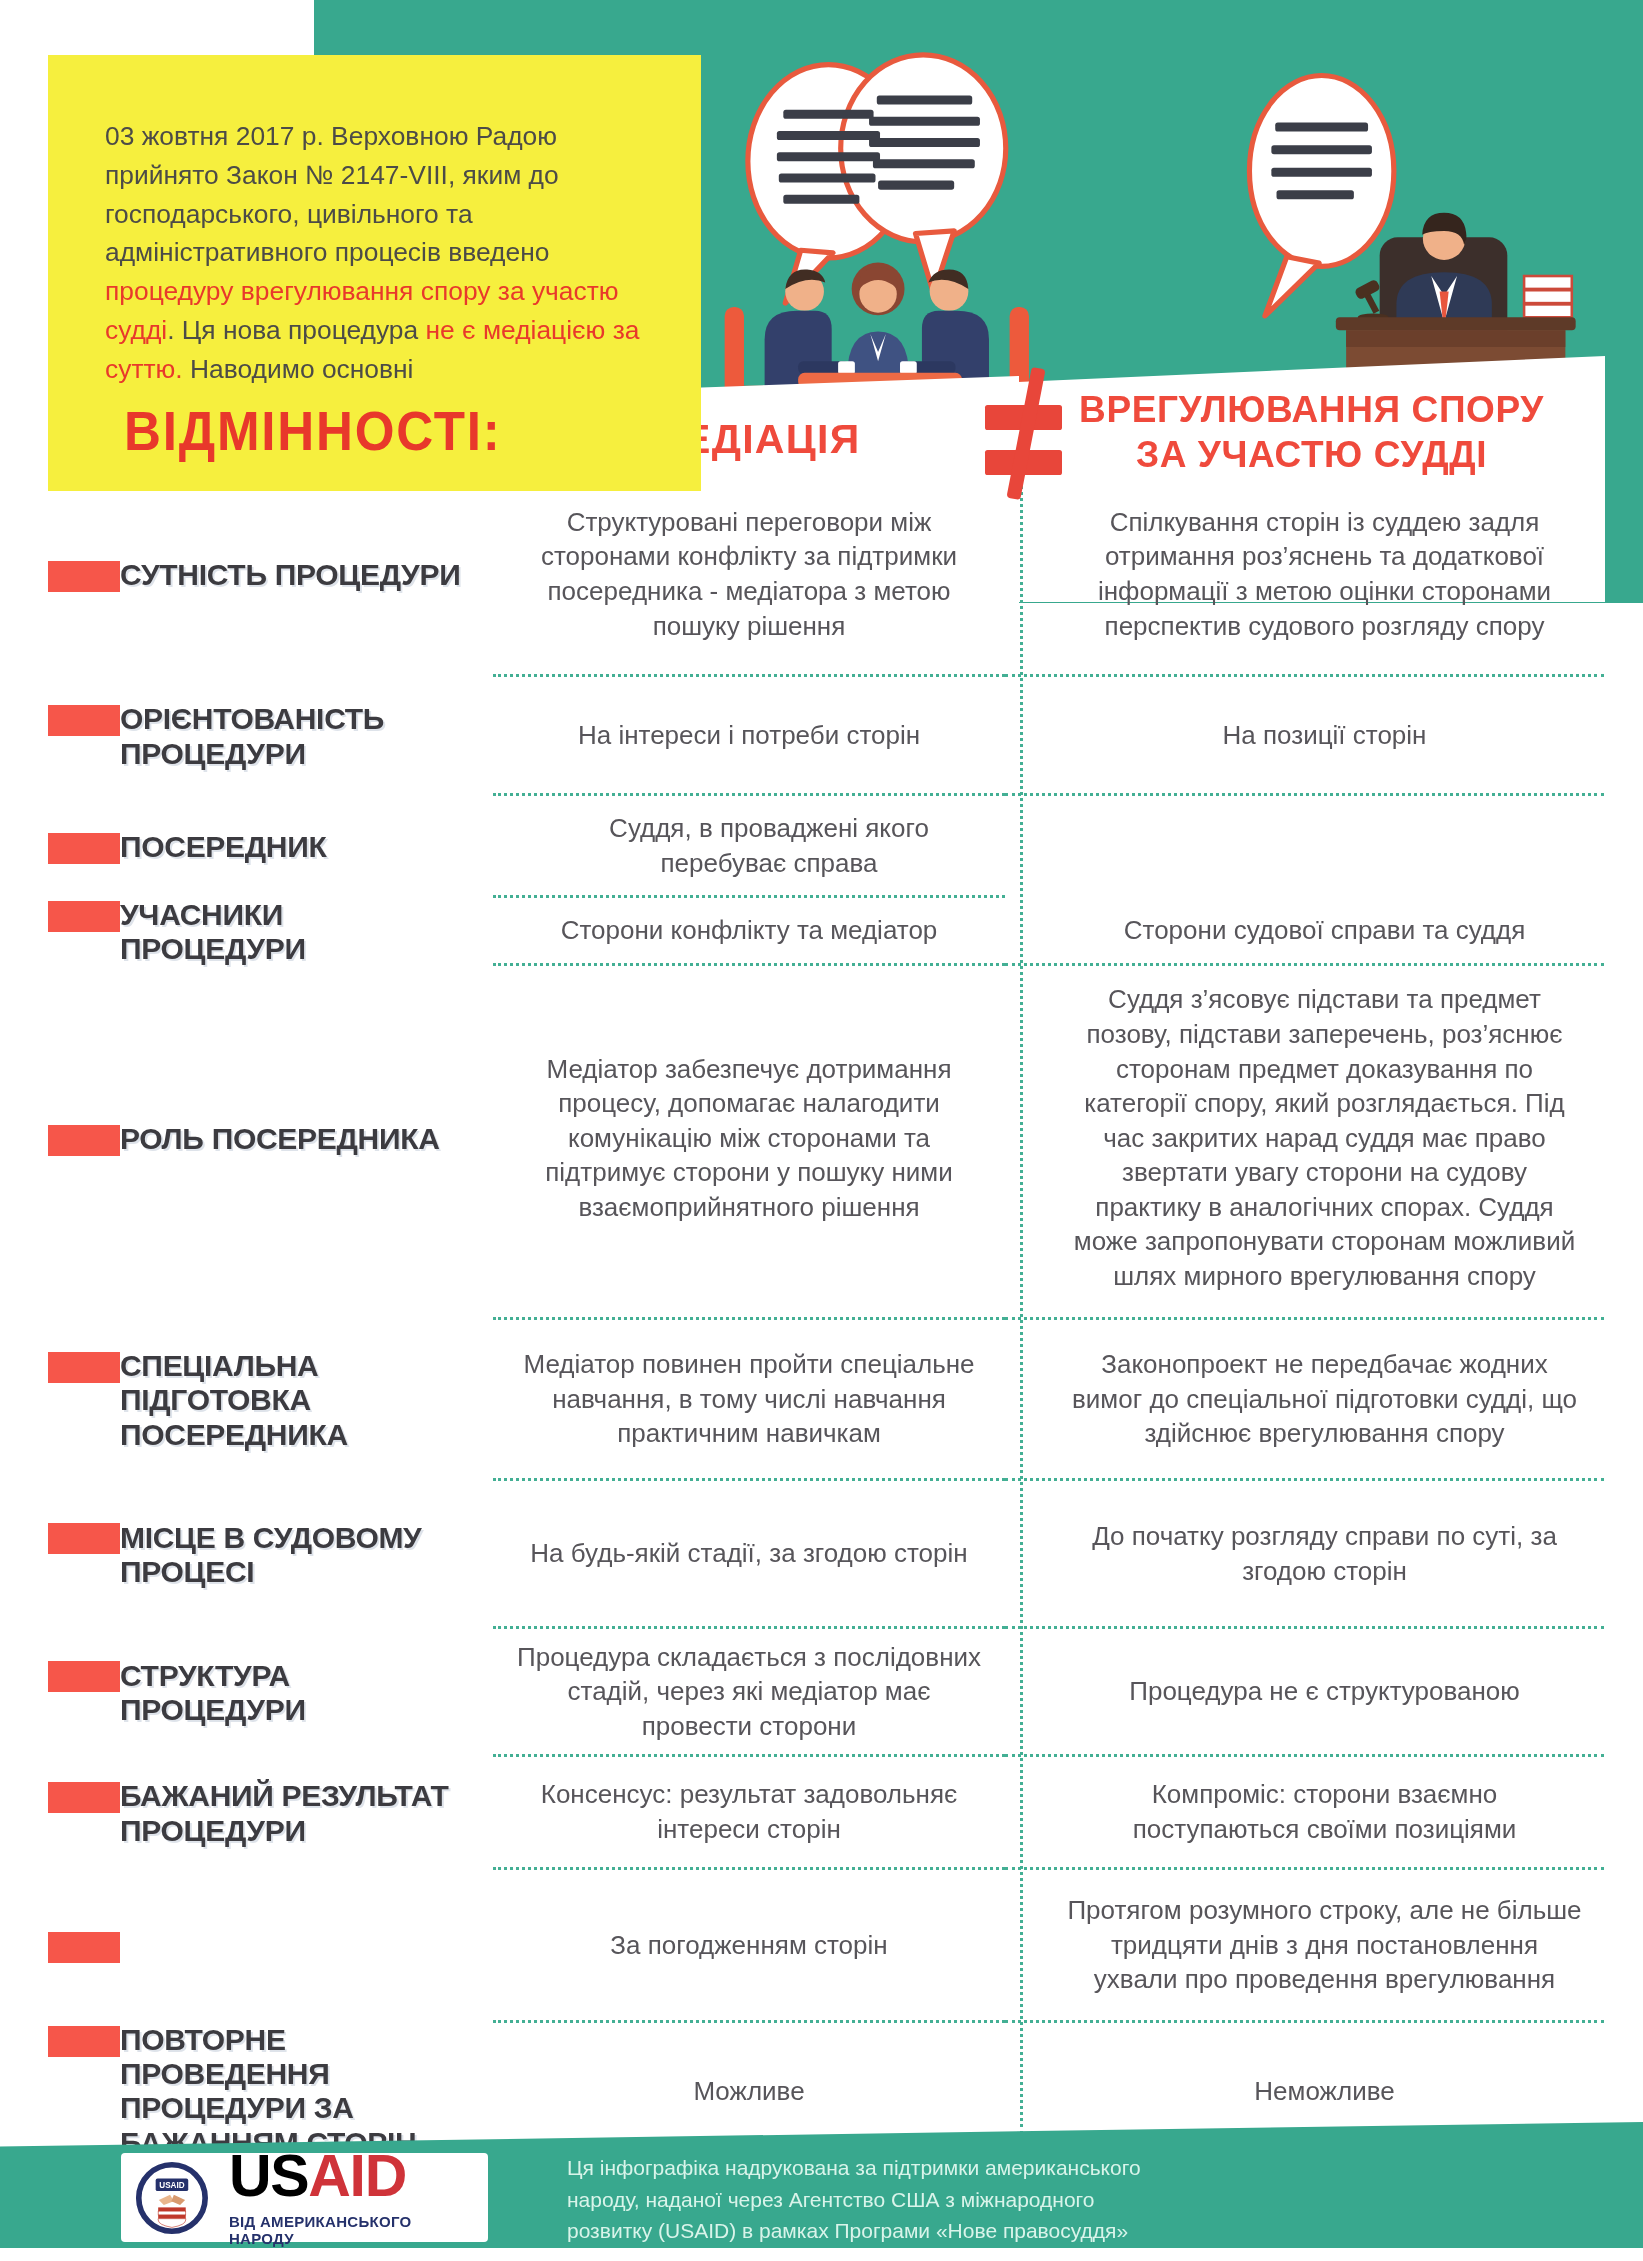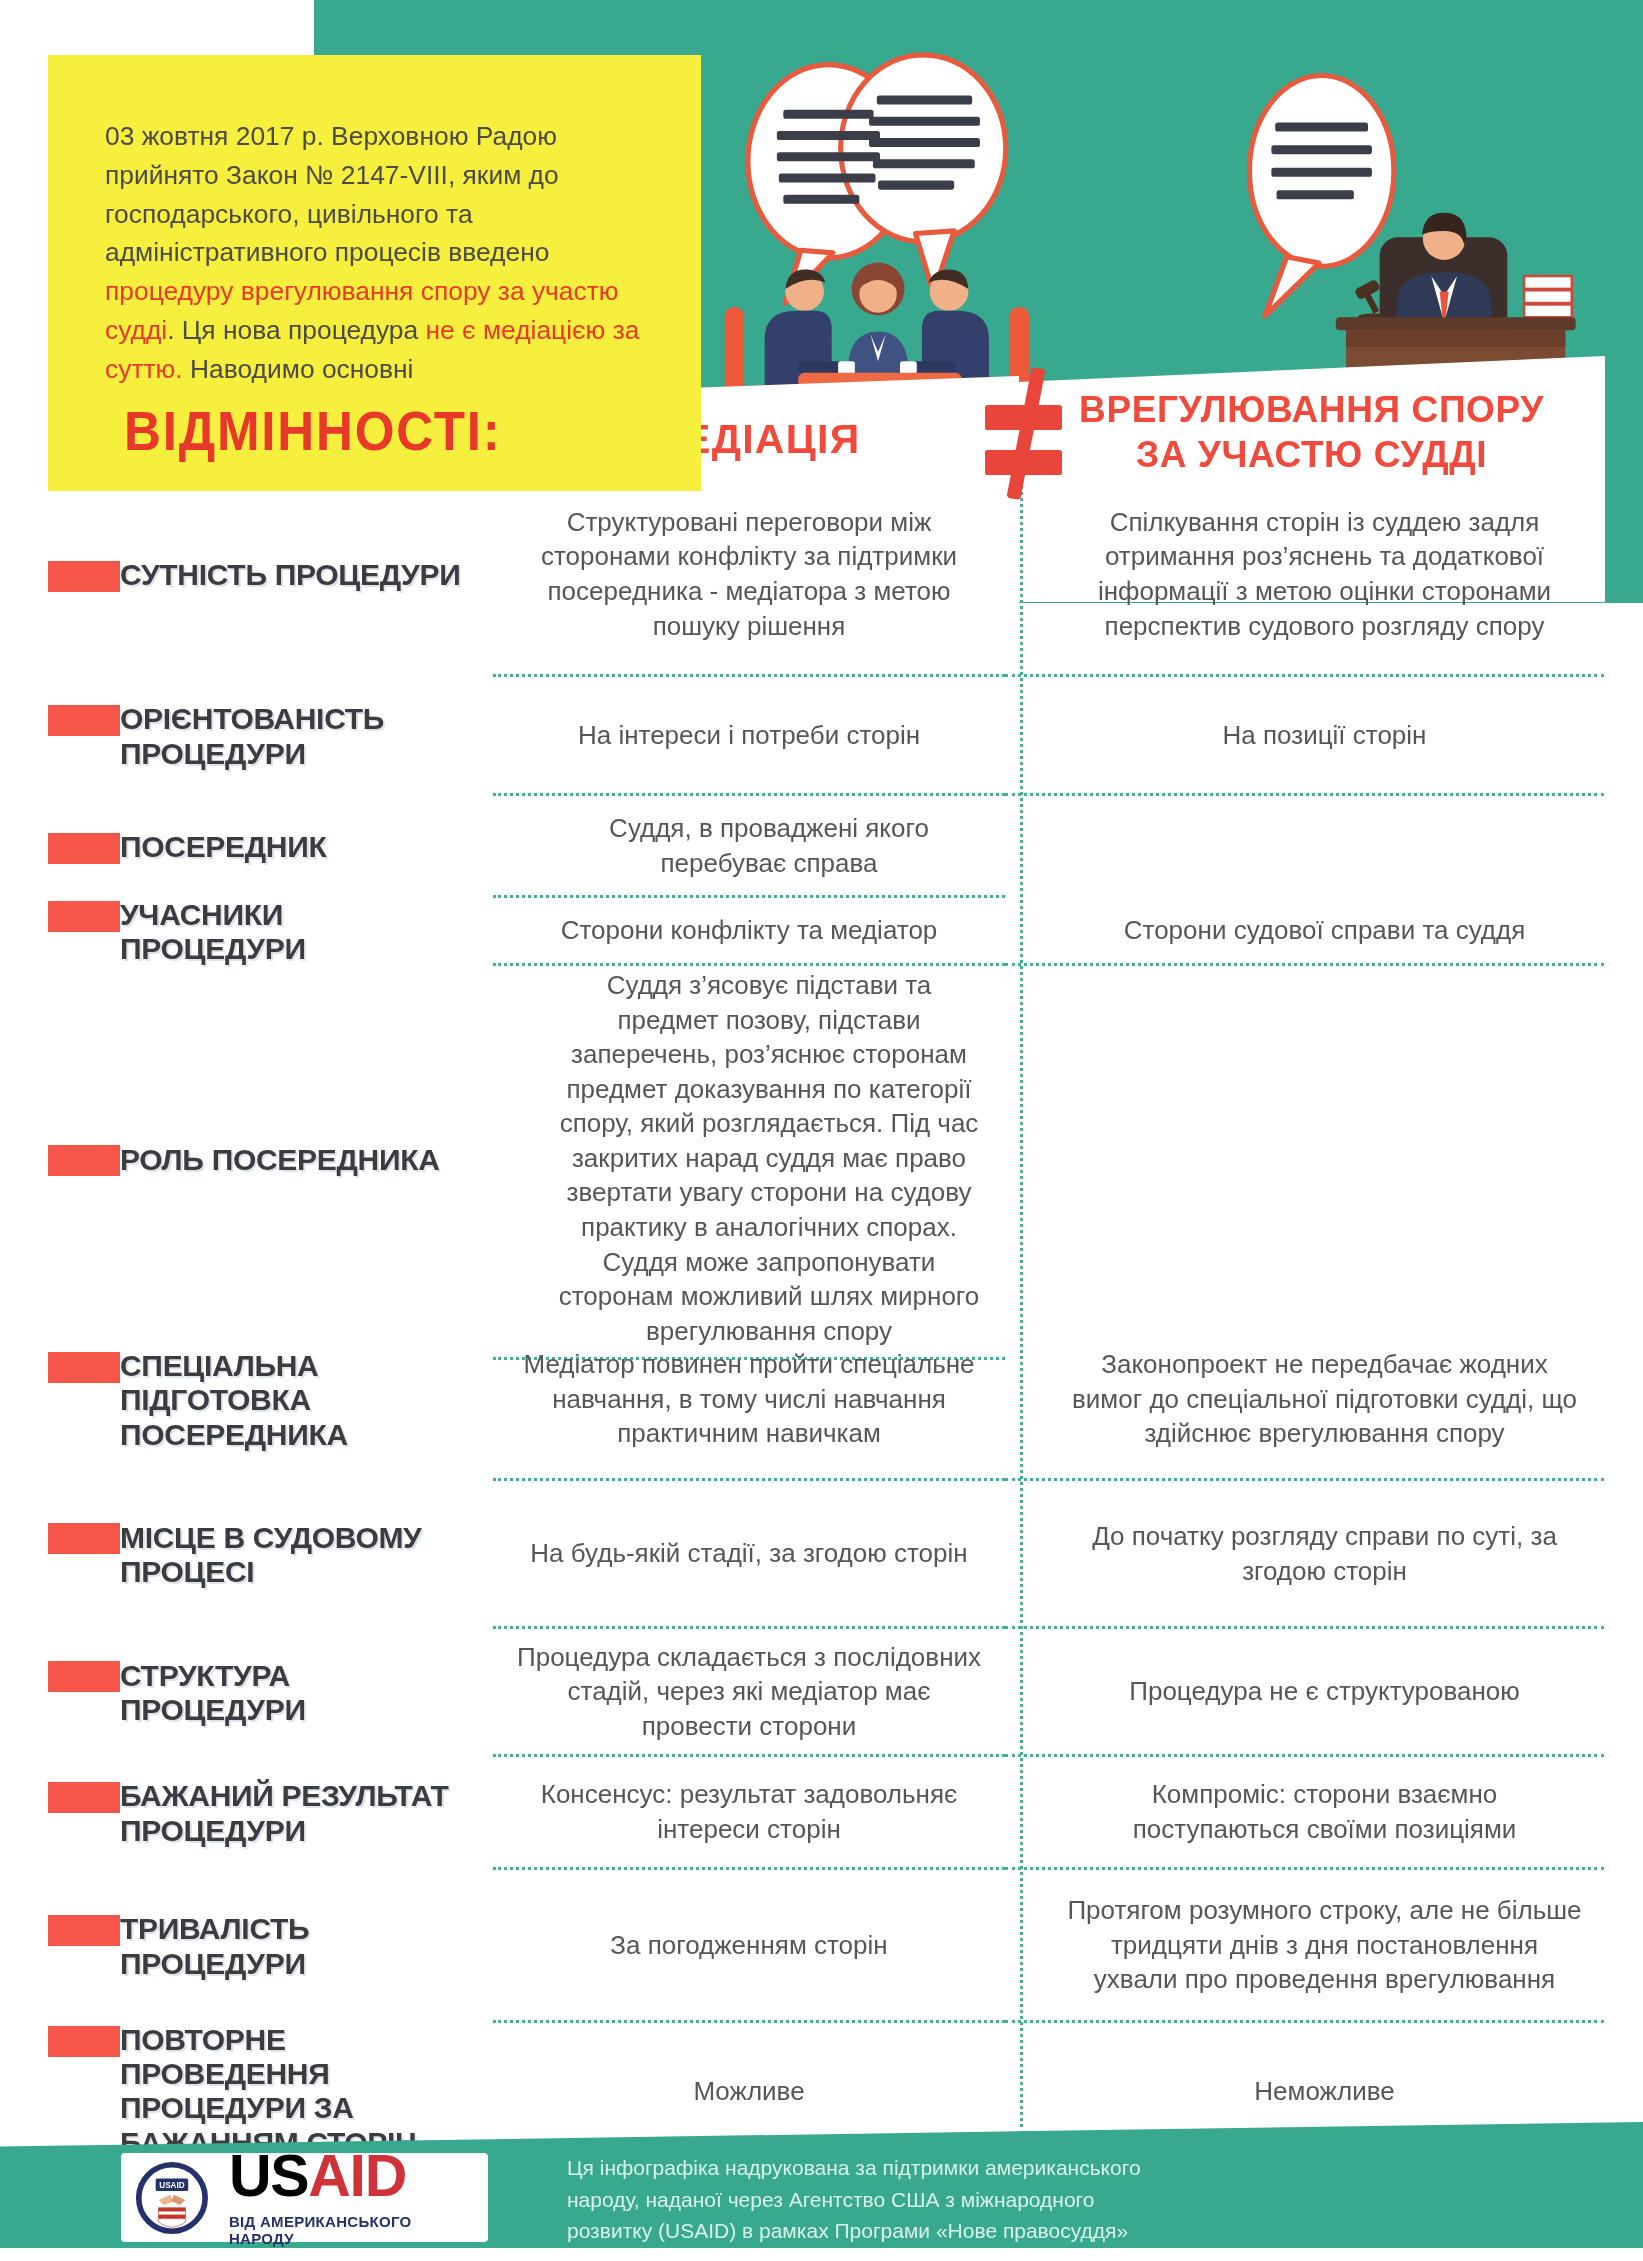--- a/index.html
+++ b/index.html
@@ -248,20 +248,21 @@
           <div class="cell mcell">Сторони конфлікту та медіатор</div>
           <div class="cell scell">Сторони судової справи та суддя</div>
         </div>
         <div class="trow" style="height: 361px;">
           <div class="lcell">
             <div class="lwrap">
               <span class="bullet"></span>
               <span class="ltext">РОЛЬ ПОСЕРЕДНИКА</span>
             </div>
           </div>
+          <div class="cell mcell">Медіатор забезпечує дотримання процесу, допомагає налагодити комунікацію між сторонами та підтримує сторони у пошуку ними взаємоприйнятного рішення</div>
           <div class="cell scell">Суддя з’ясовує підстави та предмет позову, підстави заперечень, роз’яснює сторонам предмет доказування по категорії спору, який розглядається. Під час закритих нарад суддя має право звертати увагу сторони на судову практику в аналогічних спорах. Суддя може запропонувати сторонам можливий шлях мирного врегулювання спору</div>
         </div>
         <div class="trow" style="height: 161px;">
           <div class="lcell">
             <div class="lwrap">
               <span class="bullet"></span>
               <span class="ltext">СПЕЦІАЛЬНА ПІДГОТОВКА ПОСЕРЕДНИКА</span>
             </div>
           </div>
           <div class="cell mcell">Медіатор повинен пройти спеціальне навчання, в тому числі навчання практичним навичкам</div>
@@ -294,21 +295,20 @@
               <span class="ltext">БАЖАНИЙ РЕЗУЛЬТАТ ПРОЦЕДУРИ</span>
             </div>
           </div>
           <div class="cell mcell">Консенсус: результат задовольняє інтереси сторін</div>
           <div class="cell scell">Компроміс: сторони взаємно поступаються своїми позиціями</div>
         </div>
         <div class="trow" style="height: 153px;">
           <div class="lcell">
             <div class="lwrap">
               <span class="bullet"></span>
-              <span class="ltext">ТРИВАЛІСТЬ ПРОЦЕДУРИ</span>
             </div>
           </div>
           <div class="cell mcell">За погодженням сторін</div>
           <div class="cell scell">Протягом розумного строку, але не більше тридцяти днів з дня постановлення ухвали про проведення врегулювання</div>
         </div>
         <div class="trow last" style="height: 118px;">
           <div class="lcell">
             <div class="lwrap">
               <span class="bullet"></span>
               <span class="ltext">ПОВТОРНЕ ПРОВЕДЕННЯ ПРОЦЕДУРИ ЗА БАЖАННЯМ СТОРІН</span>

